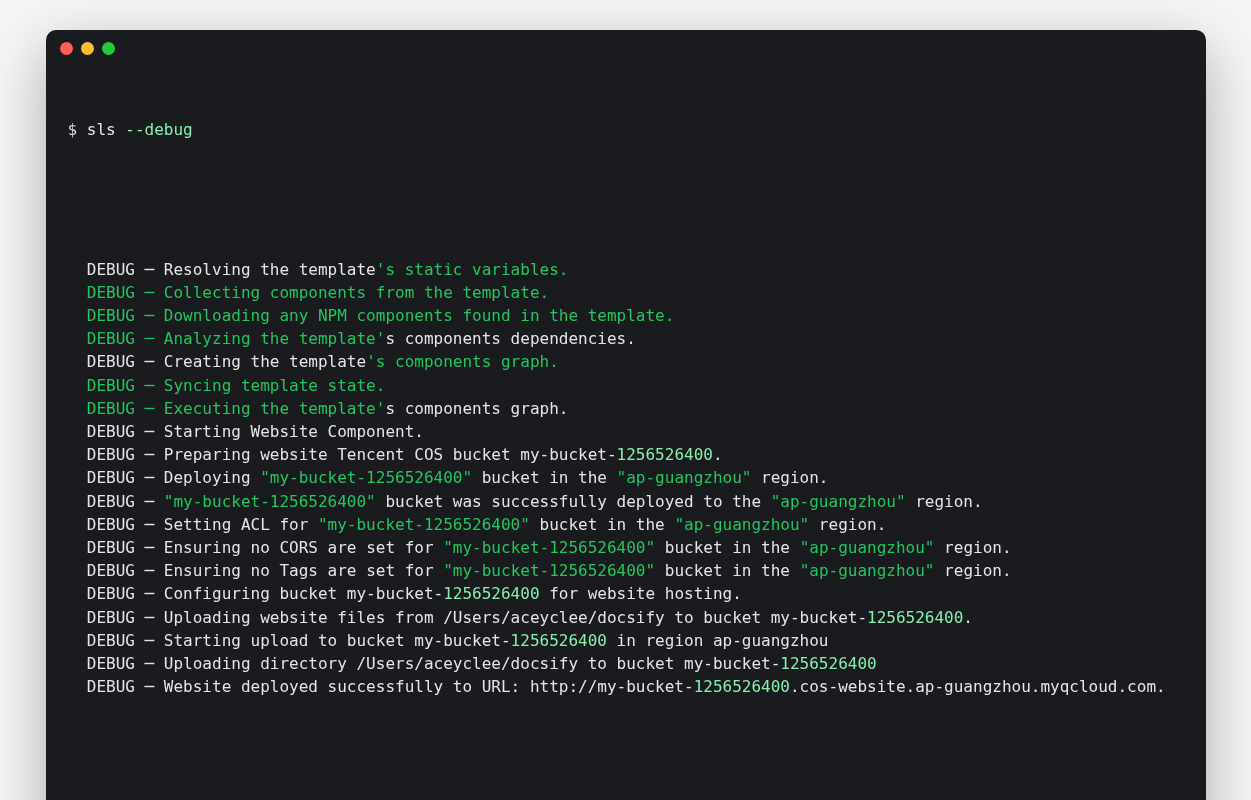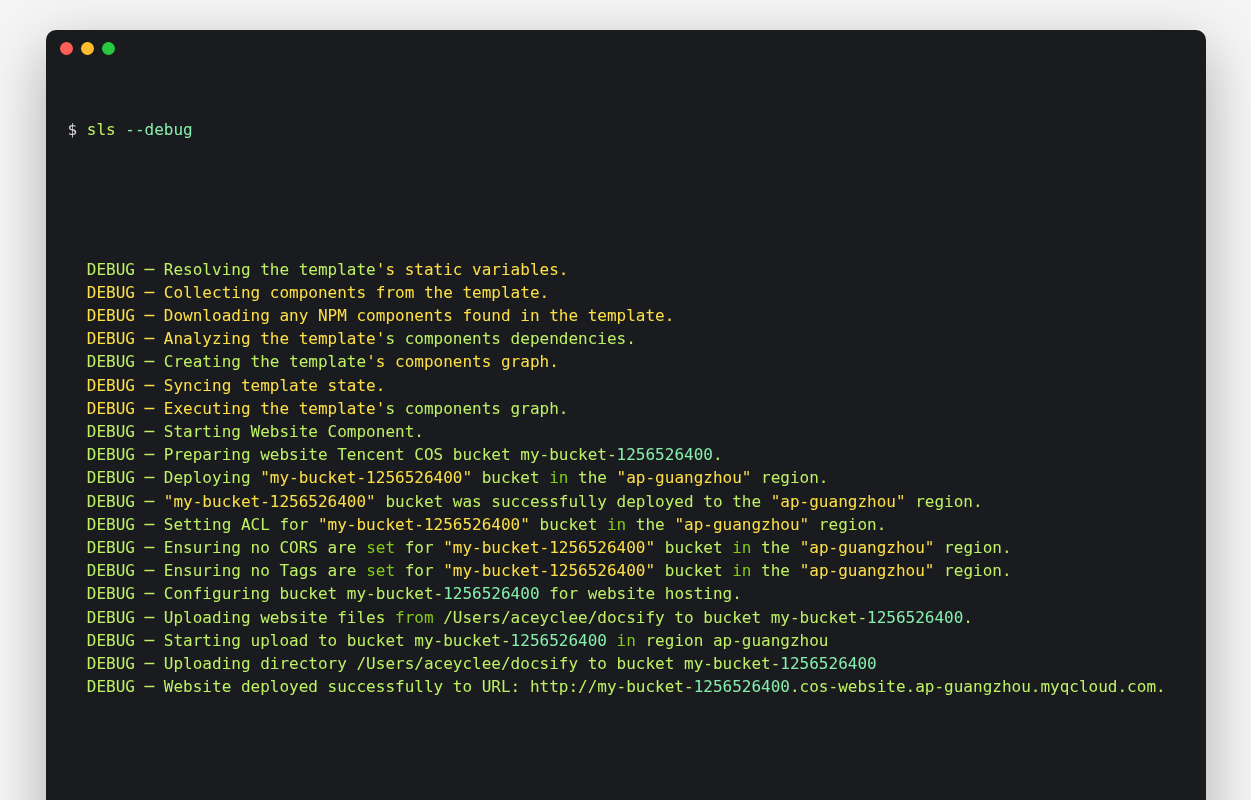--- a/index.html
+++ b/index.html
@@ -36,25 +36,25 @@
   .dot-green { background: #27c93f; }
   .terminal-body {
     padding: 6px 22px 28px 22px;
     font-size: 16px;
     line-height: 23.2px;
     color: #d8d8d8;
     white-space: pre-wrap;
     word-break: break-all;
   }
   .line { display: block; }
-  .c-default { color: #bef264; }
+  .c-default { color: #e5e5e5; }
   .c-prompt { color: #d8d8d8; }
   .c-green { color: #86efac; }
-  .c-orange { color: #fde047; }
-  .c-keyword { color: #84cc16; }
+  .c-orange { color: #22c55e; }
+  .c-keyword { color: #e5e5e5; }
 </style>
 </head>
 <body>
 
 <div class="terminal-window">
   <div class="title-bar">
     <div class="dot dot-red"></div>
     <div class="dot dot-yellow"></div>
     <div class="dot dot-green"></div>
   </div>

